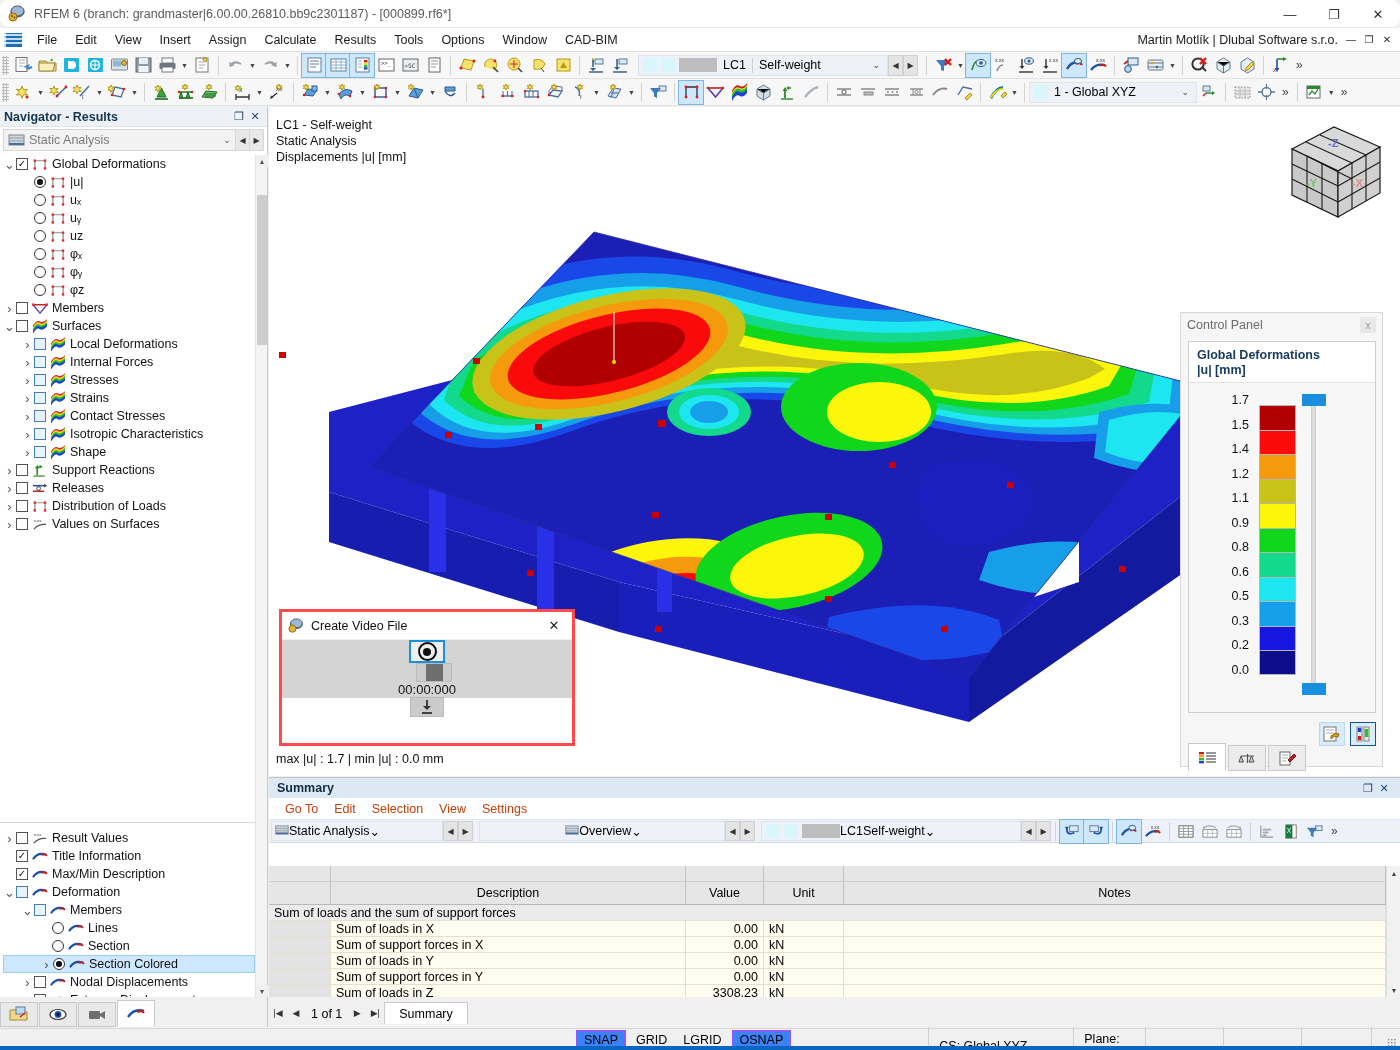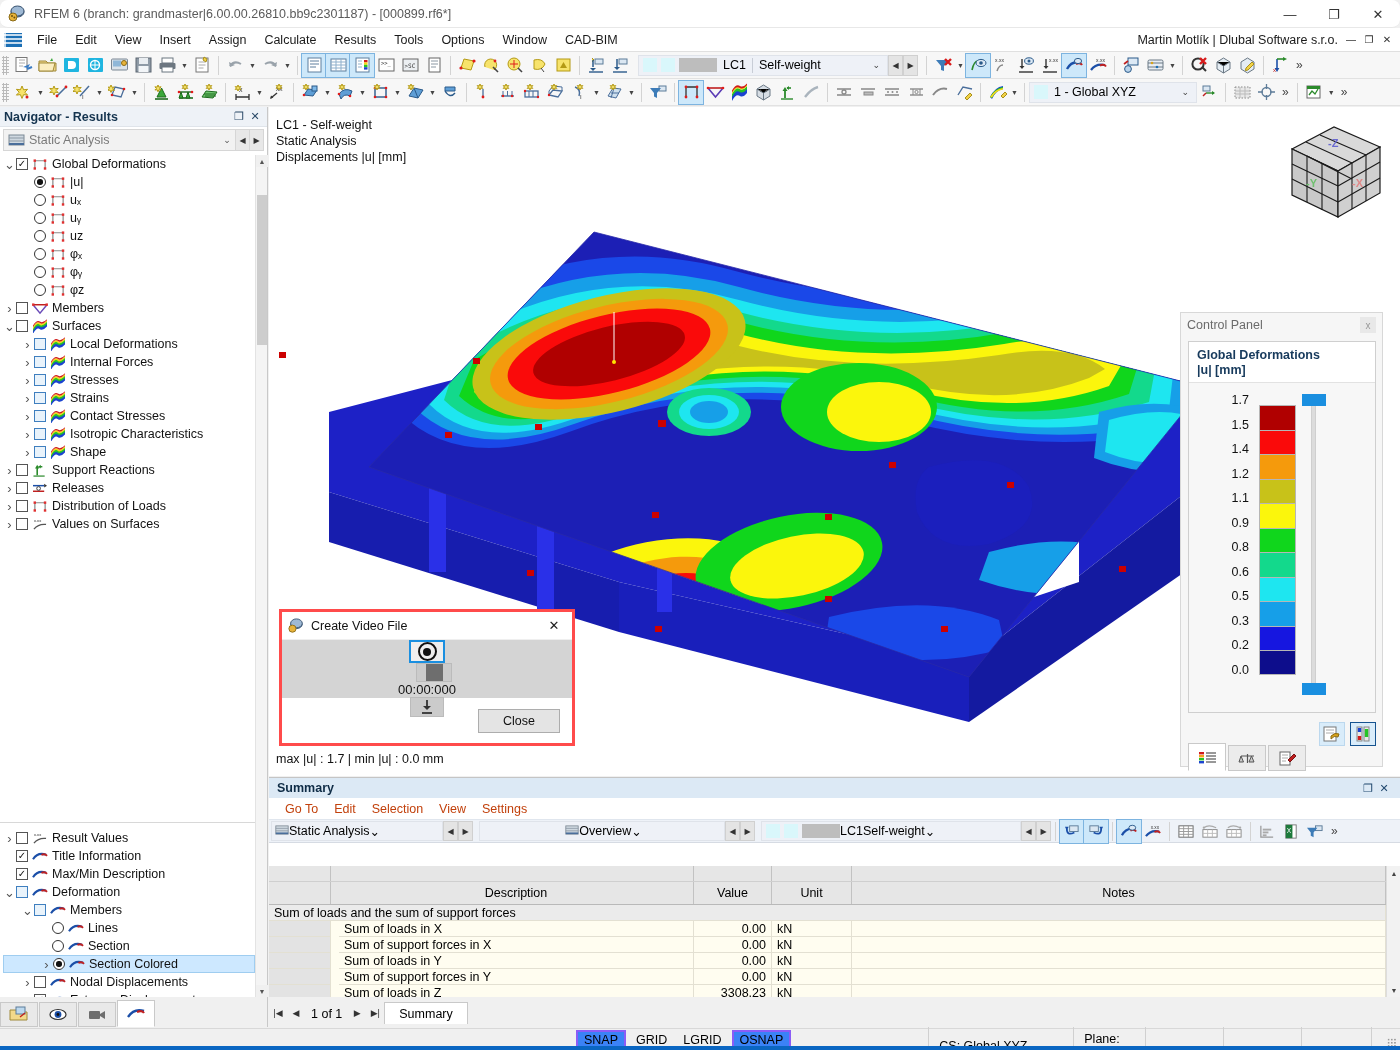--- a/index.html
+++ b/index.html
@@ -188,21 +188,21 @@
   .sum-combo { height:20px; background:#eef1f7; border:1px solid #dfe3ea; display:flex;
                align-items:center; font-size:12.5px; }
 
   
   .tbl { position:absolute; left:0; top:88px; right:14px; bottom:0; overflow:hidden; }
   .tbl-colhdr { display:flex; height:16px; background:#e6e6e6; border-bottom:1px solid #cfcfcf; }
   .tbl-hdr { display:flex; height:23px; background:#e6e6e6; border-bottom:1px solid #b9b9b9;
              align-items:center; font-size:12.5px; }
   .tbl-hdr .c, .tbl-colhdr .c { border-right:1px solid #c2c2c2; height:100%;
            display:flex; align-items:center; justify-content:center; }
-  .c-num { width:62px; } .c-desc { width:355px;margin-left:8px; } .c-val { width:78px; }
+  .c-num { width:62px; } .c-desc { width:355px; } .c-val { width:78px; }
   .c-unit { width:80px; } .c-notes { flex:1; }
   .trowd { display:flex; height:16px; font-size:12.5px; align-items:center; background:#fffdf0; }
   .trowd .cell { border-right:1px solid #e3e0d2; border-bottom:1px solid #e3e0d2; height:16px;
                  display:flex; align-items:center; padding:0 5px; overflow:hidden; }
   .trowd.group { background:#ebebeb; }
   .trowd .cell.num { justify-content:flex-end; }
   .sum-vscroll { position:absolute; right:0; top:88px; width:14px; bottom:0; background:#f2f2f2;
                  border-left:1px solid #ddd; }
   .sum-vscroll .a { width:14px; height:14px; display:flex; align-items:center; justify-content:center;
                     font-size:7px; color:#444; }
@@ -1489,23 +1489,20 @@
         <div class="stop-sq"></div>
       </div>
       <div class="dlg-time">00:00:000</div>
       <div class="save-btn">
         <svg width="18" height="18" viewBox="0 0 18 18">
             <path d="M9 2 v8" stroke="#333" stroke-width="1.8"></path>
             <path d="M5 8 l4 4 4-4z" fill="#333"></path>
             <path d="M4 15 h10" stroke="#333" stroke-width="1.8"></path>
           </svg>
       </div>
-    </div>
-    <div class="dlg-foot">
-      <div class="btn">Close</div>
     </div>
   </div>
 
   <div class="summary">
     <div class="sum-head">
       <span class="t">Summary</span>
       <span class="b">❐</span>
       <span class="b">✕</span>
     </div>
     <div class="sum-menu">

